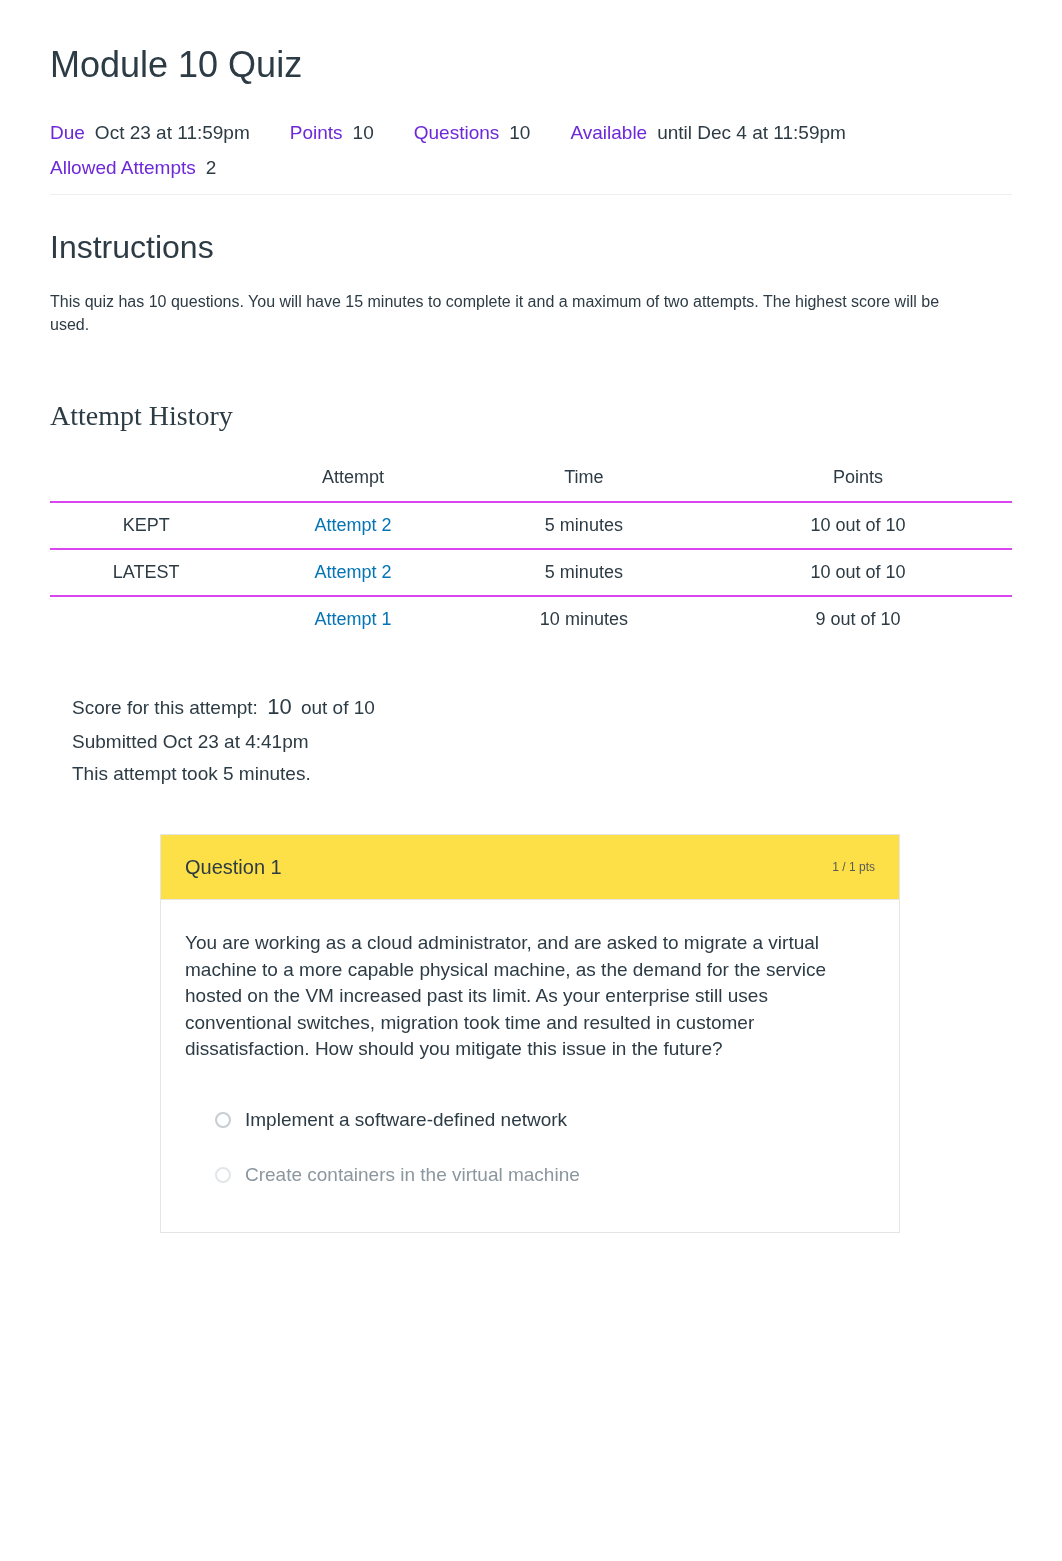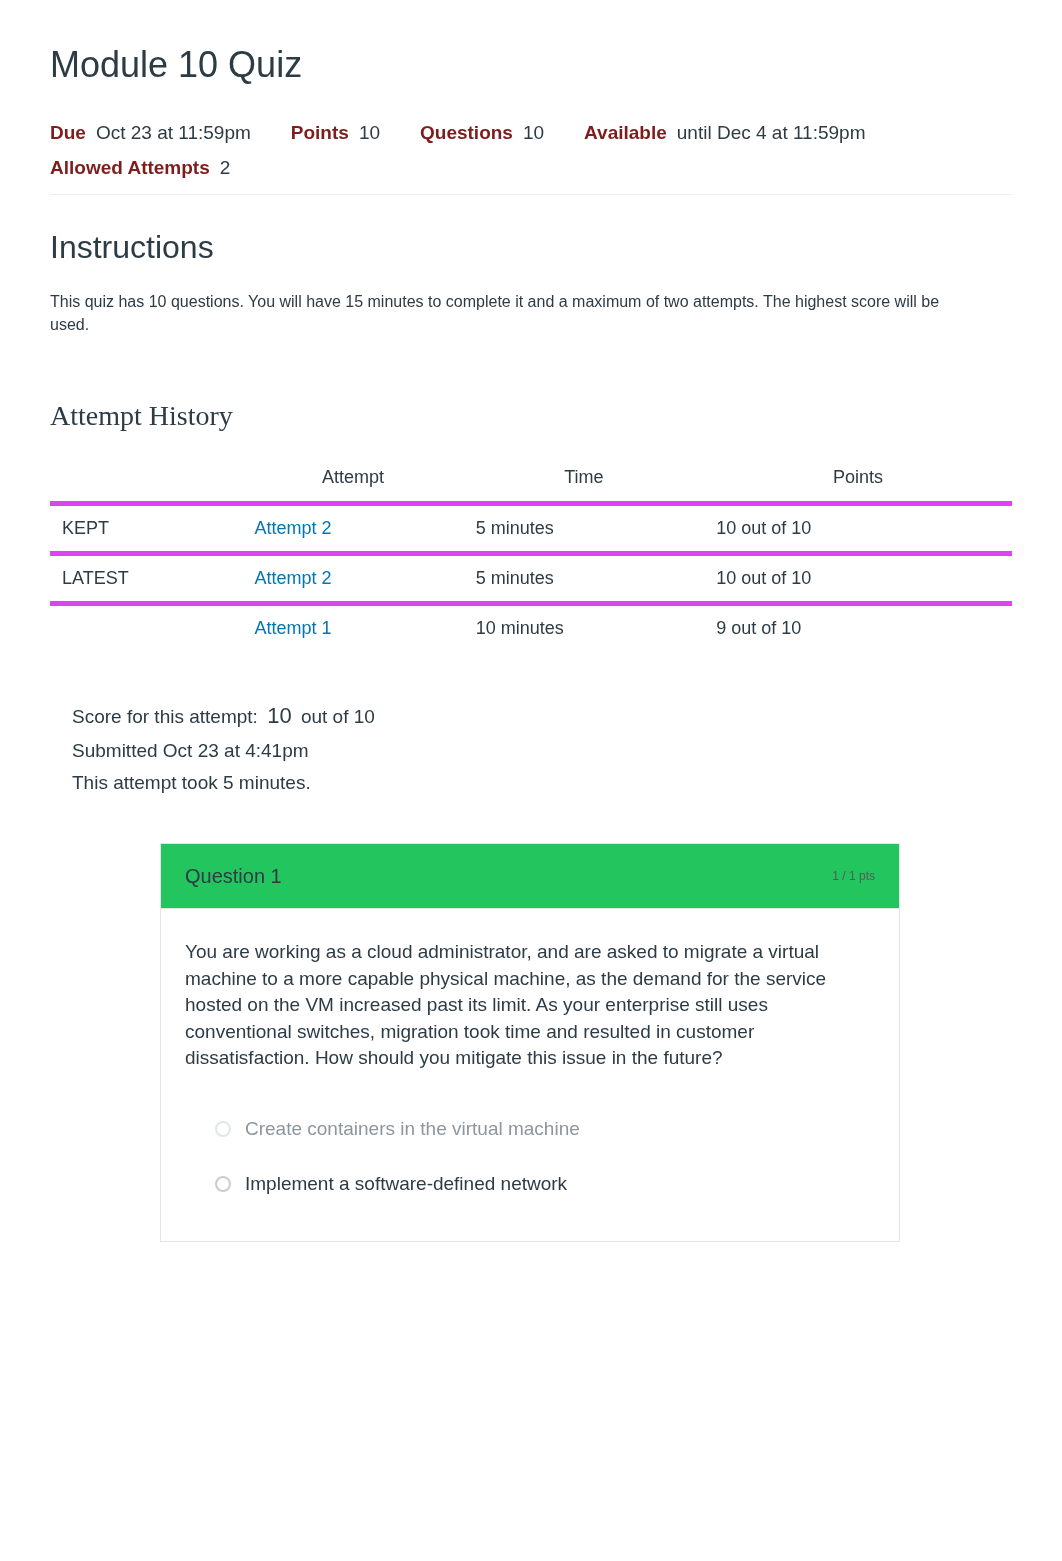--- a/index.html
+++ b/index.html
@@ -30,22 +30,22 @@
       border-bottom: 1px solid #eee;
       margin-bottom: 30px;
     }
     .meta-item {
       padding: 4px 10px 4px 0;
       margin-right: 30px;
       display: flex;
       gap: 10px;
     }
     .meta-label {
-      font-weight: 700;
-      color: #7f1d1d;
+      font-weight: 400;
+      color: #6d28d9;
     }
     .meta-value {
       color: #2d3b45;
     }
     h2 {
       font-size: 32px;
       font-weight: 400;
       margin-bottom: 22px;
       color: #2d3b45;
     }
@@ -67,21 +67,22 @@
       border-collapse: collapse;
       font-size: 18px;
     }
     thead th {
       text-align: center;
       font-weight: 400;
       padding: 10px 12px;
       color: #2d3b45;
     }
     tbody tr {
-      border-top: 5px solid #d946ef;
+      border-top: 2px solid #d946ef;
+      text-align: center;
     }
     tbody td {
       padding: 10px 12px;
       vertical-align: middle;
     }
     .col-tag { width: 20%; }
     .col-attempt { width: 23%; }
     .col-time { width: 25%; }
     .col-score { width: 32%; }
     .tag-cell {
@@ -110,21 +111,21 @@
       margin: 30px 0 0 110px;
       width: 740px;
       border: 1px solid #e5e5e5;
       background: #fff;
     }
     .question-header {
       display: flex;
       justify-content: space-between;
       align-items: center;
       padding: 18px 24px;
-      background: #22c55e;
+      background: #fde047;
       border-bottom: 1px solid #e5e5e5;
       font-size: 20px;
     }
     .question-title {
       color: #2d3b45;
     }
     .question-pts {
       color: #595959;
       font-size: 12px;
     }
@@ -233,22 +234,22 @@
   <div class="line">This attempt took 5 minutes.</div>
 </div>
 
 <div class="question-card">
   <div class="question-header">
     <span class="question-title">Question 1</span>
     <span class="question-pts">1 / 1 pts</span>
   </div>
   <div class="question-body">You are working as a cloud administrator, and are asked to migrate a virtual machine to a more capable physical machine, as the demand for the service hosted on the VM increased past its limit. As your enterprise still uses conventional switches, migration took time and resulted in customer dissatisfaction. How should you mitigate this issue in the future?</div>
   <div class="answers">
+    <div class="answer">
+      <span class="radio"></span>
+      <span>Implement a software-defined network</span>
+    </div>
     <div class="answer answer-dim">
       <span class="radio radio-dim"></span>
       <span>Create containers in the virtual machine</span>
     </div>
-    <div class="answer">
-      <span class="radio"></span>
-      <span>Implement a software-defined network</span>
-    </div>
   </div>
 </div>
 
 </body></html>

